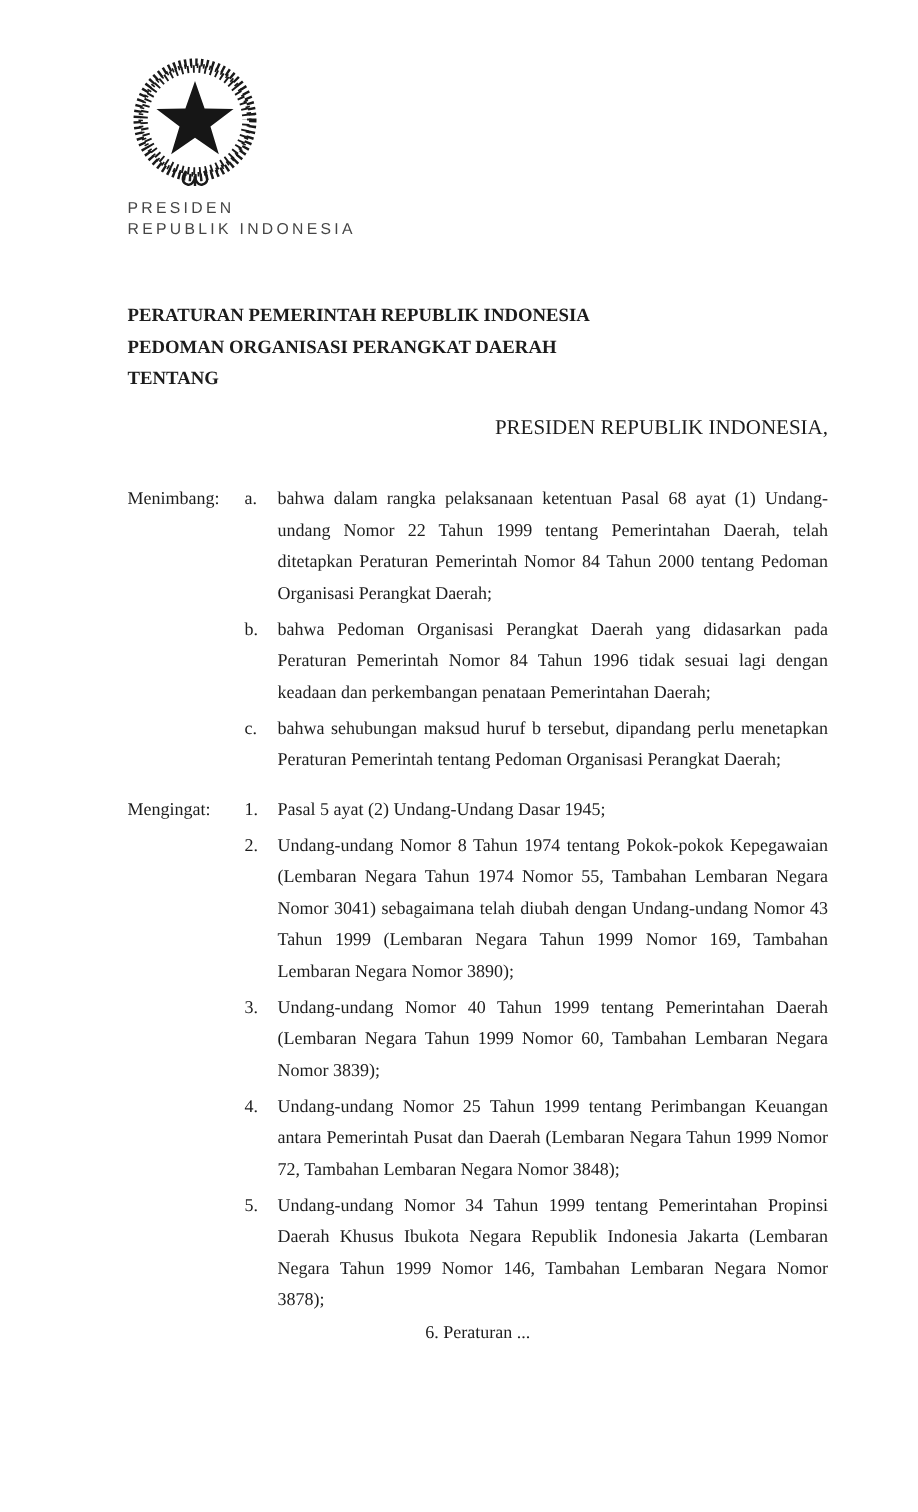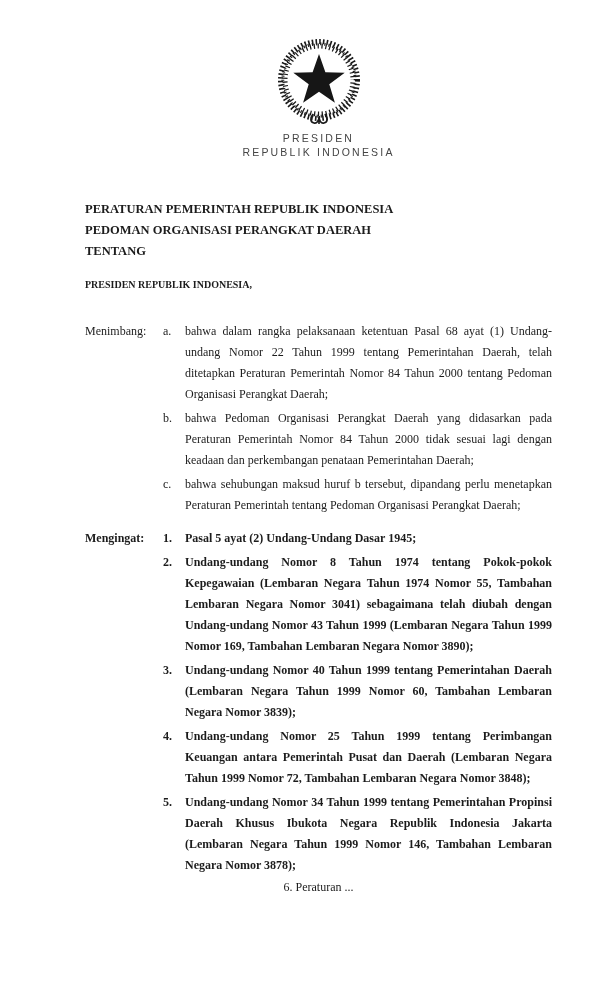--- a/index.html
+++ b/index.html
@@ -19,21 +19,20 @@
   }
   .content {
     position: absolute;
     left: 85px;
     top: 0;
     width: 467px;
   }
   
   .letterhead {
     padding-top: 38px;
-    text-align: center;
   }
   .emblem-svg {
     display: inline-block;
   }
   .seal-caption {
     margin-top: 2px;
     font-family: "Liberation Sans", sans-serif;
     font-size: 10.5px;
     line-height: 13.5px;
     letter-spacing: 2.2px;
@@ -44,33 +43,33 @@
     margin-top: 40px;
     font-weight: bold;
     font-size: 12.5px;
     line-height: 21px;
   }
   .nomor-line {
     word-spacing: 5px;
   }
   .salutation {
     margin-top: 12px;
-    text-align: left;
-    font-weight: bold;
-    font-size: 10px;
+    text-align: right;
+    font-weight: normal;
+    font-size: 14px;
     line-height: 21px;
   }
   
   .section {
     display: flex;
     font-size: 12px;
     line-height: 21px;
   }
   .section.considering { margin-top: 26px; }
-  .section.legal-basis { margin-top: 12px; font-weight: bold; }
+  .section.legal-basis { margin-top: 12px; }
   .sec-label {
     flex: none;
     width: 71px;
     display: flex;
   }
   .sec-items {
     flex: 1;
     margin-left: 7px;
   }
   .item {
@@ -129,21 +128,21 @@
         <span>Menimbang</span>
         <span>:</span>
       </div>
       <div class="sec-items">
         <div class="item">
           <div class="marker">a.</div>
           <div class="itext">bahwa dalam rangka pelaksanaan ketentuan Pasal 68 ayat (1) Undang-undang Nomor 22 Tahun 1999 tentang Pemerintahan Daerah, telah ditetapkan Peraturan Pemerintah Nomor 84 Tahun 2000 tentang Pedoman Organisasi Perangkat Daerah;</div>
         </div>
         <div class="item">
           <div class="marker">b.</div>
-          <div class="itext">bahwa Pedoman Organisasi Perangkat Daerah yang didasarkan pada Peraturan Pemerintah Nomor 84 Tahun 2000 tidak sesuai lagi dengan keadaan dan perkembangan penataan Pemerintahan Daerah;</div>
+          <div class="itext">bahwa Pedoman Organisasi Perangkat Daerah yang didasarkan pada Peraturan Pemerintah Nomor 84 Tahun 1996 tidak sesuai lagi dengan keadaan dan perkembangan penataan Pemerintahan Daerah;</div>
         </div>
         <div class="item">
           <div class="marker">c.</div>
           <div class="itext">bahwa sehubungan maksud huruf b tersebut, dipandang perlu menetapkan Peraturan Pemerintah tentang Pedoman Organisasi Perangkat Daerah;</div>
         </div>
       </div>
     </div>
 
     <div class="section legal-basis">
       <div class="sec-label">

